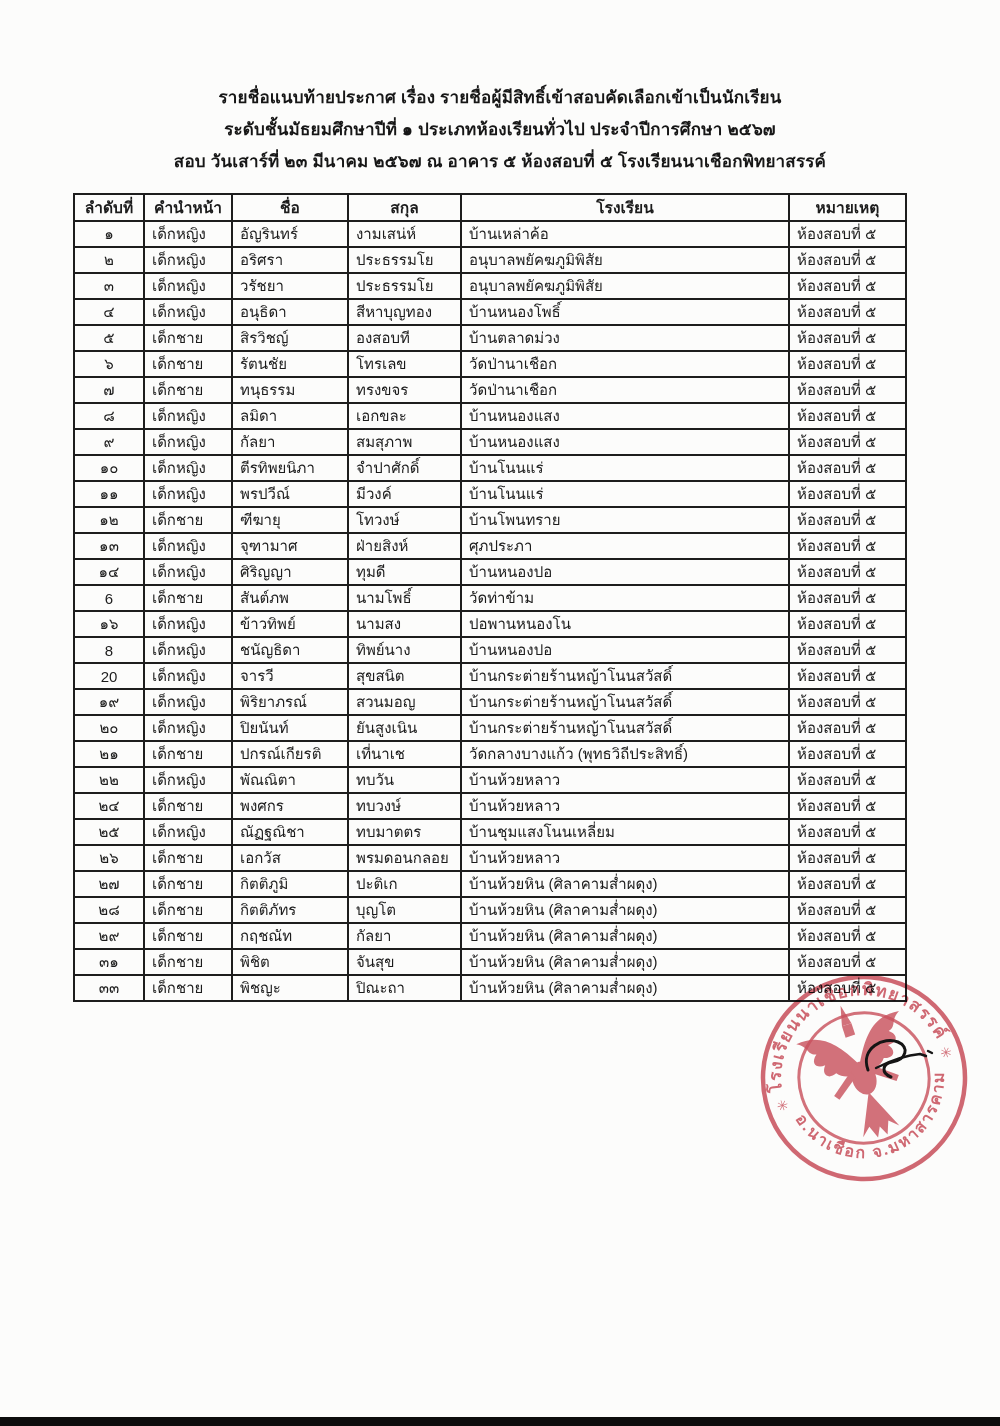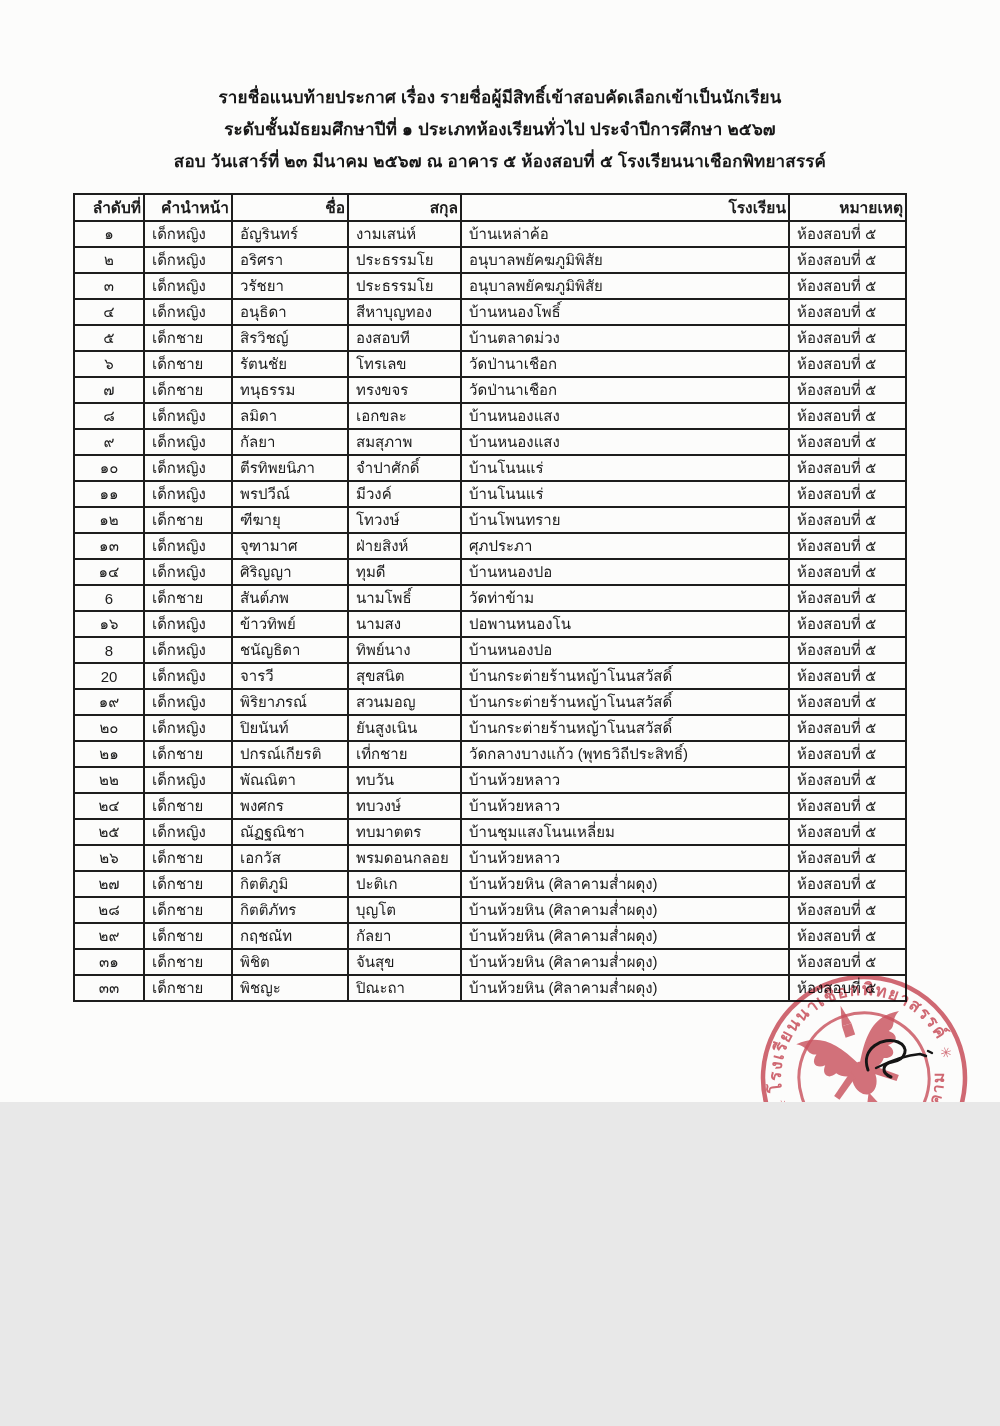--- a/index.html
+++ b/index.html
@@ -1,36 +1,36 @@
 <!DOCTYPE html>
 <html><head>
 <meta charset="utf-8">
 <style>
   html,body { margin:0; padding:0; background:#e8e8e8; }
   .page {
-    position:relative; width:1000px; height:1102px; margin:0 auto;
+    position:relative; width:1000px; height:1426px; margin:0 auto;
     background:#fcfcfb; overflow:hidden;
     font-family:"Liberation Sans", sans-serif; color:#1e1e1e;
   }
   .doc-title {
     position:absolute; top:82px; left:0; right:0;
     text-align:center; font-weight:bold; font-size:17px; line-height:32px;
     color:#161616; letter-spacing:0.2px;
   }
   table.roster {
     position:absolute; left:73px; top:193px; width:832px;
     border-collapse:collapse; table-layout:fixed; font-size:15px;
     background:transparent;
   }
   table.roster th, table.roster td {
     border:2px solid #1d1d1d; overflow:hidden; white-space:nowrap;
     color:#1c1c1c;
   }
   table.roster th {
-    height:24px; font-size:15.5px; font-weight:bold; text-align:right; padding:0 2px;
+    height:24px; font-size:15.5px; font-weight:bold; text-align:center; padding:0 2px;
   }
   table.roster td { height:23.6px; font-weight:normal; padding:0 7px; }
   td[data-field="0"] { text-align:center; padding:0 2px; }
   .stamp-svg {
     position:absolute; left:748px; top:962px; width:232px; height:232px;
     mix-blend-mode:multiply; opacity:0.92;
   }
   .signature-svg {
     position:absolute; left:840px; top:1030px; width:100px; height:60px;
   }
@@ -227,21 +227,21 @@
       <td data-field="1">เด็กหญิง</td>
       <td data-field="2">ปิยนันท์</td>
       <td data-field="3">ยันสูงเนิน</td>
       <td data-field="4">บ้านกระต่ายร้านหญ้าโนนสวัสดิ์</td>
       <td data-field="5">ห้องสอบที่ ๕</td>
     </tr>
         <tr>
       <td data-field="0">๒๑</td>
       <td data-field="1">เด็กชาย</td>
       <td data-field="2">ปกรณ์เกียรติ</td>
-      <td data-field="3">เที่กชาย</td>
+      <td data-field="3">เที่นาเช</td>
       <td data-field="4">วัดกลางบางแก้ว (พุทธวิถีประสิทธิ์)</td>
       <td data-field="5">ห้องสอบที่ ๕</td>
     </tr>
         <tr>
       <td data-field="0">๒๒</td>
       <td data-field="1">เด็กหญิง</td>
       <td data-field="2">พัณณิตา</td>
       <td data-field="3">ทบวัน</td>
       <td data-field="4">บ้านห้วยหลาว</td>
       <td data-field="5">ห้องสอบที่ ๕</td>

